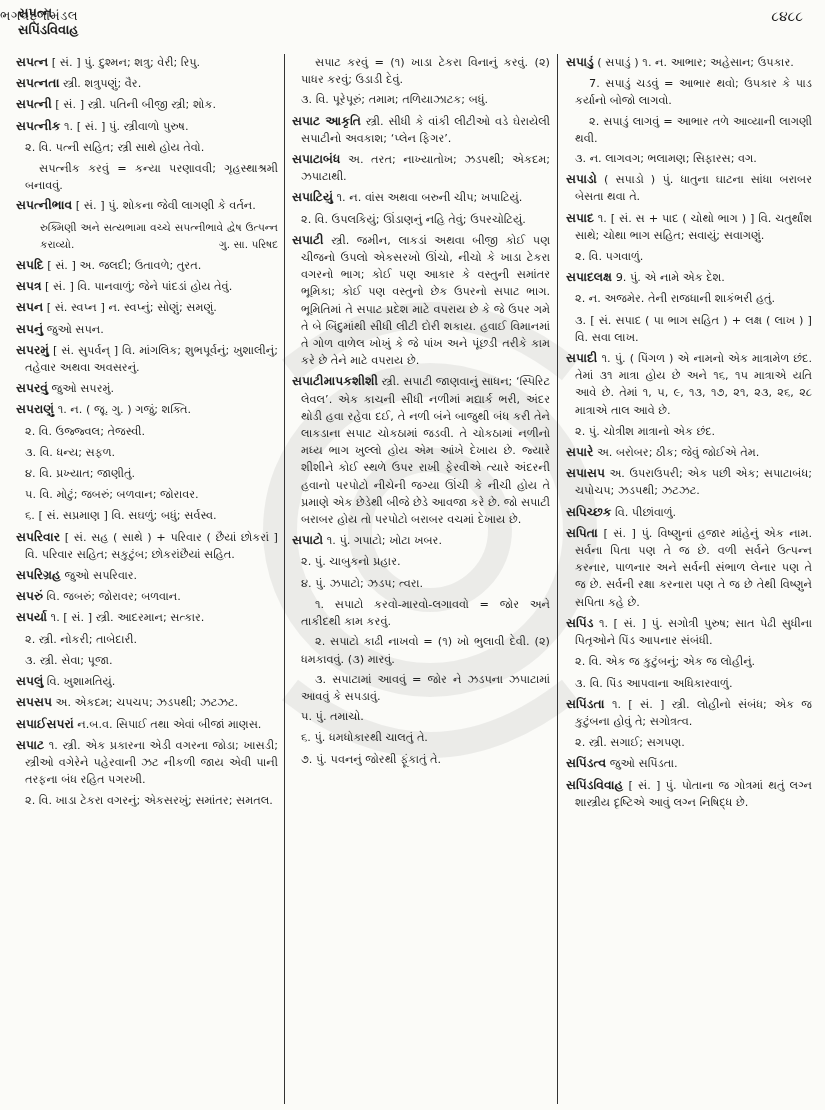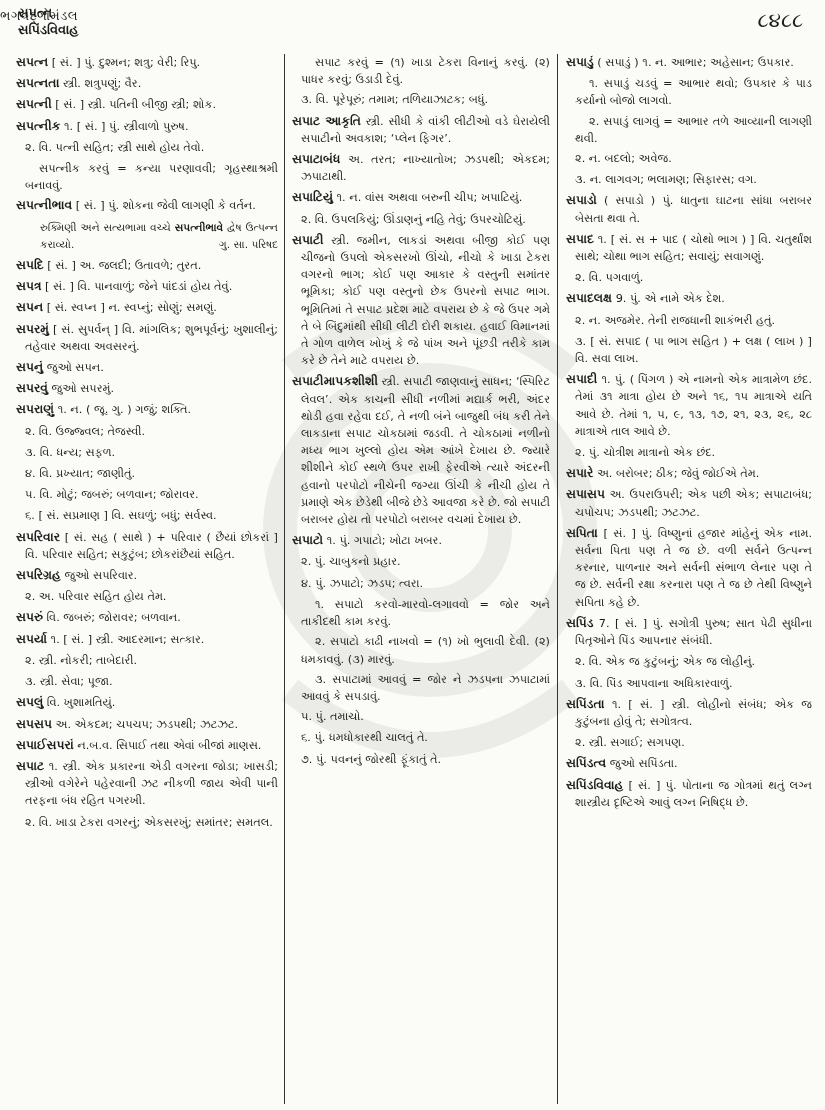--- a/index.html
+++ b/index.html
@@ -11,37 +11,37 @@
   }
   .watermark {
     position: absolute; left: 250px; top: 250px; width: 360px; height: 560px;
     pointer-events: none; opacity: 0.09;
   }
   .header {
     position: absolute; left: 0; top: 0; width: 825px; height: 52px;
   }
   .guide { position: absolute; left: 18px; top: 4px; font-size: 13px; font-weight: bold; line-height: 17px; }
   .title { position: absolute; left: 0; right: 0; top: 8px; text-align: left; font-size: 13px; letter-spacing: 0.5px; }
-  .pageno { position: absolute; right: 22px; top: 8px; font-size: 20px; }
+  .pageno { position: absolute; right: 22px; top: 8px; font-size: 14px; }
   .col {
     position: absolute; top: 54px; bottom: 20px;
     font-size: 11.3px; line-height: 17.2px; text-align: justify;
   }
   .col1 { left: 16px; width: 262px; }
   .col2 { left: 292px; width: 258px; }
   .col3 { left: 566px; width: 246px; }
   .rule { position: absolute; top: 54px; bottom: 6px; width: 1px; background: #333; }
   .r1 { left: 284px; } .r2 { left: 557px; }
   .entry { margin: 0 0 4px 0; padding-left: 9px; text-indent: -9px; }
   .hw { font-weight: bold; font-size: 12.3px; }
   .sense { margin: 0 0 4px 0; padding-left: 9px; }
   .phrase { margin: 0 0 3px 0; padding-left: 9px; text-indent: 14px; }
   .quote { margin: 0 0 4px 0; padding-left: 24px; font-size: 10.6px; }
   .quote .src { float: right; }
-  .quote .qhw { font-weight: bold; }
+  .quote .qhw { font-weight: normal; }
 </style>
 </head>
 <body>
 
 <svg class="watermark" viewBox="0 0 360 560">
   <circle cx="180" cy="280" r="150" fill="none" stroke="#555" stroke-width="34"></circle>
   <circle cx="180" cy="280" r="70" fill="none" stroke="#555" stroke-width="24"></circle>
   <path d="M40 120 Q180 10 320 120" fill="none" stroke="#555" stroke-width="26"></path>
   <path d="M40 440 Q180 550 320 440" fill="none" stroke="#555" stroke-width="26"></path>
 </svg>
@@ -63,32 +63,31 @@
     <div class="entry"><span class="hw">સપત્નતા</span><span> સ્ત્રી. શત્રુપણું; વૈર.</span></div>
     <div class="entry"><span class="hw">સપત્ની</span><span> [ સં. ] સ્ત્રી. પતિની બીજી સ્ત્રી; શોક.</span></div>
     <div class="entry"><span class="hw">સપત્નીક</span><span> ૧. [ સં. ] પું. સ્ત્રીવાળો પુરુષ.</span></div>
     <div class="sense">૨. વિ. પત્ની સહિત; સ્ત્રી સાથે હોય તેવો.</div>
     <div class="phrase">સપત્નીક કરવું = કન્યા પરણાવવી; ગૃહસ્થાશ્રમી બનાવવું.</div>
     <div class="entry"><span class="hw">સપત્નીભાવ</span><span> [ સં. ] પું. શોકના જેવી લાગણી કે વર્તન.</span></div>
     <div class="quote"><span>રુક્મિણી અને સત્યભામા વચ્ચે </span><span class="qhw">સપત્નીભાવે</span><span> દ્વેષ ઉત્પન્ન કરાવ્યો.</span><span class="src">ગુ. સા. પરિષદ</span></div>
     <div class="entry"><span class="hw">સપદિ</span><span> [ સં. ] અ. જલદી; ઉતાવળે; તુરત.</span></div>
     <div class="entry"><span class="hw">સપત્ર</span><span> [ સં. ] વિ. પાનવાળું; જેને પાંદડાં હોય તેવું.</span></div>
     <div class="entry"><span class="hw">સપન</span><span> [ સં. સ્વપ્ન ] ન. સ્વપ્નું; સોણું; સમણું.</span></div>
+    <div class="entry"><span class="hw">સપનું</span><span> જુઓ સપન.</span></div>
     <div class="entry"><span class="hw">સપરમું</span><span> [ સં. સુપર્વન્ ] વિ. માંગલિક; શુભપૂર્વનું; ખુશાલીનું; તહેવાર અથવા અવસરનું.</span></div>
-    <div class="entry"><span class="hw">સપનું</span><span> જુઓ સપન.</span></div>
     <div class="entry"><span class="hw">સપરવું</span><span> જુઓ સપરમું.</span></div>
     <div class="entry"><span class="hw">સપરાણું</span><span> ૧. ન. ( જૂ. ગુ. ) ગજું; શક્તિ.</span></div>
     <div class="sense">૨. વિ. ઉજ્જ્વલ; તેજસ્વી.</div>
     <div class="sense">૩. વિ. ધન્ય; સફળ.</div>
     <div class="sense">૪. વિ. પ્રખ્યાત; જાણીતું.</div>
     <div class="sense">૫. વિ. મોટું; જબરું; બળવાન; જોરાવર.</div>
     <div class="sense">૬. [ સં. સપ્રમાણ ] વિ. સઘળું; બધું; સર્વસ્વ.</div>
     <div class="entry"><span class="hw">સપરિવાર</span><span> [ સં. સહ ( સાથે ) + પરિવાર ( છૈયાં છોકરાં ] વિ. પરિવાર સહિત; સકુટુંબ; છોકરાંછૈયાં સહિત.</span></div>
     <div class="entry"><span class="hw">સપરિગ્રહ</span><span> જુઓ સપરિવાર.</span></div>
-    <div class="sense">૨. અ. પરિવાર સહિત હોય તેમ.</div>
     <div class="entry"><span class="hw">સપરું</span><span> વિ. જબરું; જોરાવર; બળવાન.</span></div>
     <div class="entry"><span class="hw">સપર્યા</span><span> ૧. [ સં. ] સ્ત્રી. આદરમાન; સત્કાર.</span></div>
     <div class="sense">૨. સ્ત્રી. નોકરી; તાબેદારી.</div>
     <div class="sense">૩. સ્ત્રી. સેવા; પૂજા.</div>
     <div class="entry"><span class="hw">સપલું</span><span> વિ. ખુશામતિયું.</span></div>
     <div class="entry"><span class="hw">સપસપ</span><span> અ. એકદમ; ચપચપ; ઝડપથી; ઝટઝટ.</span></div>
     <div class="entry"><span class="hw">સપાઈસપરાં</span><span> ન.બ.વ. સિપાઈ તથા એવાં બીજાં માણસ.</span></div>
     <div class="entry"><span class="hw">સપાટ</span><span> ૧. સ્ત્રી. એક પ્રકારના એડી વગરના જોડા; ખાસડી; સ્ત્રીઓ વગેરેને પહેરવાની ઝટ નીકળી જાય એવી પાની તરફના બંધ રહિત પગરખી.</span></div>
     <div class="sense">૨. વિ. ખાડા ટેકરા વગરનું; એકસરખું; સમાંતર; સમતલ.</div>
   </div>
@@ -106,35 +105,35 @@
     <div class="sense">૪. પું. ઝપાટો; ઝડપ; ત્વરા.</div>
     <div class="phrase">૧. સપાટો કરવો-મારવો-લગાવવો = જોર અને તાકીદથી કામ કરવું.</div>
     <div class="phrase">૨. સપાટો કાઢી નાખવો = (૧) ખો ભુલાવી દેવી. (૨) ધમકાવવું. (૩) મારવું.</div>
     <div class="phrase">૩. સપાટામાં આવવું = જોર ને ઝડપના ઝપાટામાં આવવું કે સપડાવું.</div>
     <div class="sense">૫. પું. તમાચો.</div>
     <div class="sense">૬. પું. ધમધોકારથી ચાલતું તે.</div>
     <div class="sense">૭. પું. પવનનું જોરથી ફૂંકાતું તે.</div>
   </div>
 <div class="col col3">
     <div class="entry"><span class="hw">સપાડું</span><span> ( સપાડું ) ૧. ન. આભાર; અહેસાન; ઉપકાર.</span></div>
-    <div class="phrase">૧. સપાડું ચડવું = આભાર થવો; ઉપકાર કે પાડ કર્યાનો બોજો લાગવો.</div>
+    <div class="phrase">7. સપાડું ચડવું = આભાર થવો; ઉપકાર કે પાડ કર્યાનો બોજો લાગવો.</div>
     <div class="phrase">૨. સપાડું લાગવું = આભાર તળે આવ્યાની લાગણી થવી.</div>
-    <div class="sense">૨. ન. બદલો; અવેજ.</div>
     <div class="sense">૩. ન. લાગવગ; ભલામણ; સિફારસ; વગ.</div>
     <div class="entry"><span class="hw">સપાડો</span><span> ( સપાડો ) પું. ધાતુના ઘાટના સાંધા બરાબર બેસતા થવા તે.</span></div>
     <div class="entry"><span class="hw">સપાદ</span><span> ૧. [ સં. સ + પાદ ( ચોથો ભાગ ) ] વિ. ચતુર્થાંશ સાથે; ચોથા ભાગ સહિત; સવાયું; સવાગણું.</span></div>
     <div class="sense">૨. વિ. પગવાળું.</div>
     <div class="entry"><span class="hw">સપાદલક્ષ</span><span> 9. પું. એ નામે એક દેશ.</span></div>
     <div class="sense">૨. ન. અજમેર. તેની રાજધાની શાકંભરી હતું.</div>
     <div class="sense">૩. [ સં. સપાદ ( પા ભાગ સહિત ) + લક્ષ ( લાખ ) ] વિ. સવા લાખ.</div>
     <div class="entry"><span class="hw">સપાદી</span><span> ૧. પું. ( પિંગળ ) એ નામનો એક માત્રામેળ છંદ. તેમાં ૩૧ માત્રા હોય છે અને ૧૬, ૧૫ માત્રાએ યતિ આવે છે. તેમાં ૧, ૫, ૯, ૧૩, ૧૭, ૨૧, ૨૩, ૨૬, ૨૮ માત્રાએ તાલ આવે છે.</span></div>
     <div class="sense">૨. પું. ચોત્રીશ માત્રાનો એક છંદ.</div>
     <div class="entry"><span class="hw">સપારે</span><span> અ. બરોબર; ઠીક; જેવું જોઈએ તેમ.</span></div>
     <div class="entry"><span class="hw">સપાસપ</span><span> અ. ઉપરાઉપરી; એક પછી એક; સપાટાબંધ; ચપોચપ; ઝડપથી; ઝટઝટ.</span></div>
+    <div class="entry"><span class="hw">સપિચ્છક</span><span> વિ. પીછાંવાળું.</span></div>
     <div class="entry"><span class="hw">સપિતા</span><span> [ સં. ] પું. વિષ્ણુનાં હજાર માંહેનું એક નામ. સર્વના પિતા પણ તે જ છે. વળી સર્વને ઉત્પન્ન કરનાર, પાળનાર અને સર્વની સંભાળ લેનાર પણ તે જ છે. સર્વની રક્ષા કરનારા પણ તે જ છે તેથી વિષ્ણુને સપિતા કહે છે.</span></div>
-    <div class="entry"><span class="hw">સપિંડ</span><span> 7. [ સં. ] પું. સગોત્રી પુરુષ; સાત પેઢી સુધીના પિતૃઓને પિંડ આપનાર સંબંધી.</span></div>
+    <div class="entry"><span class="hw">સપિંડ</span><span> ૧. [ સં. ] પું. સગોત્રી પુરુષ; સાત પેઢી સુધીના પિતૃઓને પિંડ આપનાર સંબંધી.</span></div>
     <div class="sense">૨. વિ. એક જ કુટુંબનું; એક જ લોહીનું.</div>
     <div class="sense">૩. વિ. પિંડ આપવાના અધિકારવાળું.</div>
     <div class="entry"><span class="hw">સપિંડતા</span><span> ૧. [ સં. ] સ્ત્રી. લોહીનો સંબંધ; એક જ કુટુંબના હોવું તે; સગોત્રત્વ.</span></div>
     <div class="sense">૨. સ્ત્રી. સગાઈ; સગપણ.</div>
     <div class="entry"><span class="hw">સપિંડત્વ</span><span> જુઓ સપિંડતા.</span></div>
     <div class="entry"><span class="hw">સપિંડવિવાહ</span><span> [ સં. ] પું. પોતાના જ ગોત્રમાં થતું લગ્ન શાસ્ત્રીય દૃષ્ટિએ આવું લગ્ન નિષિદ્ધ છે.</span></div>
   </div>
 
 </body></html>

